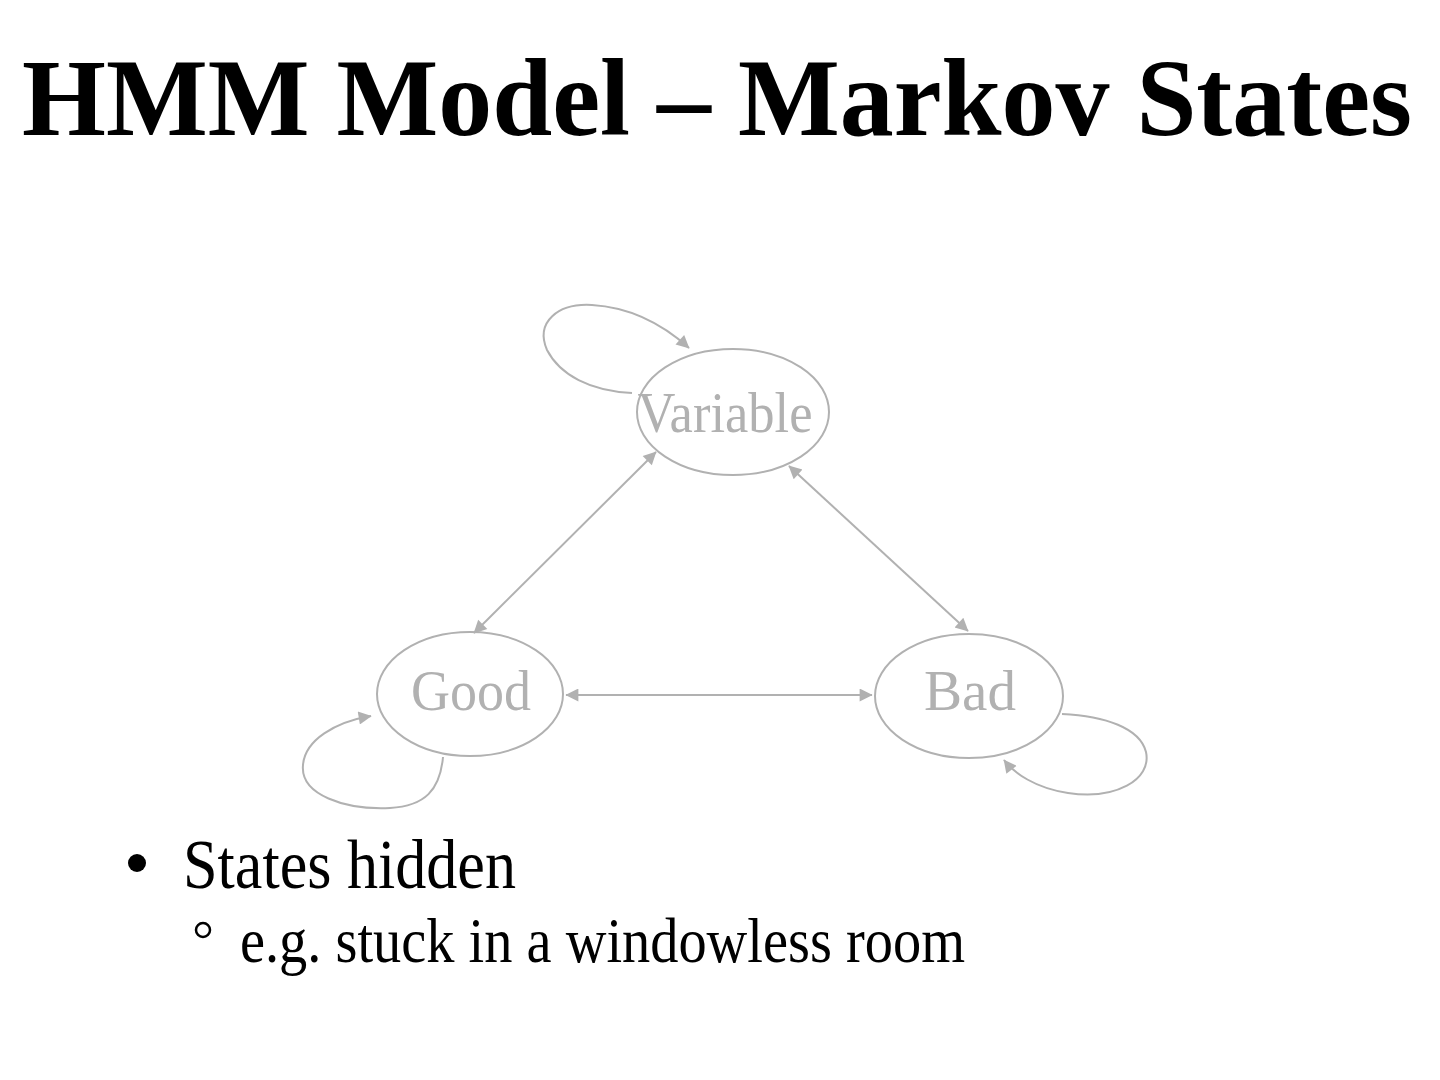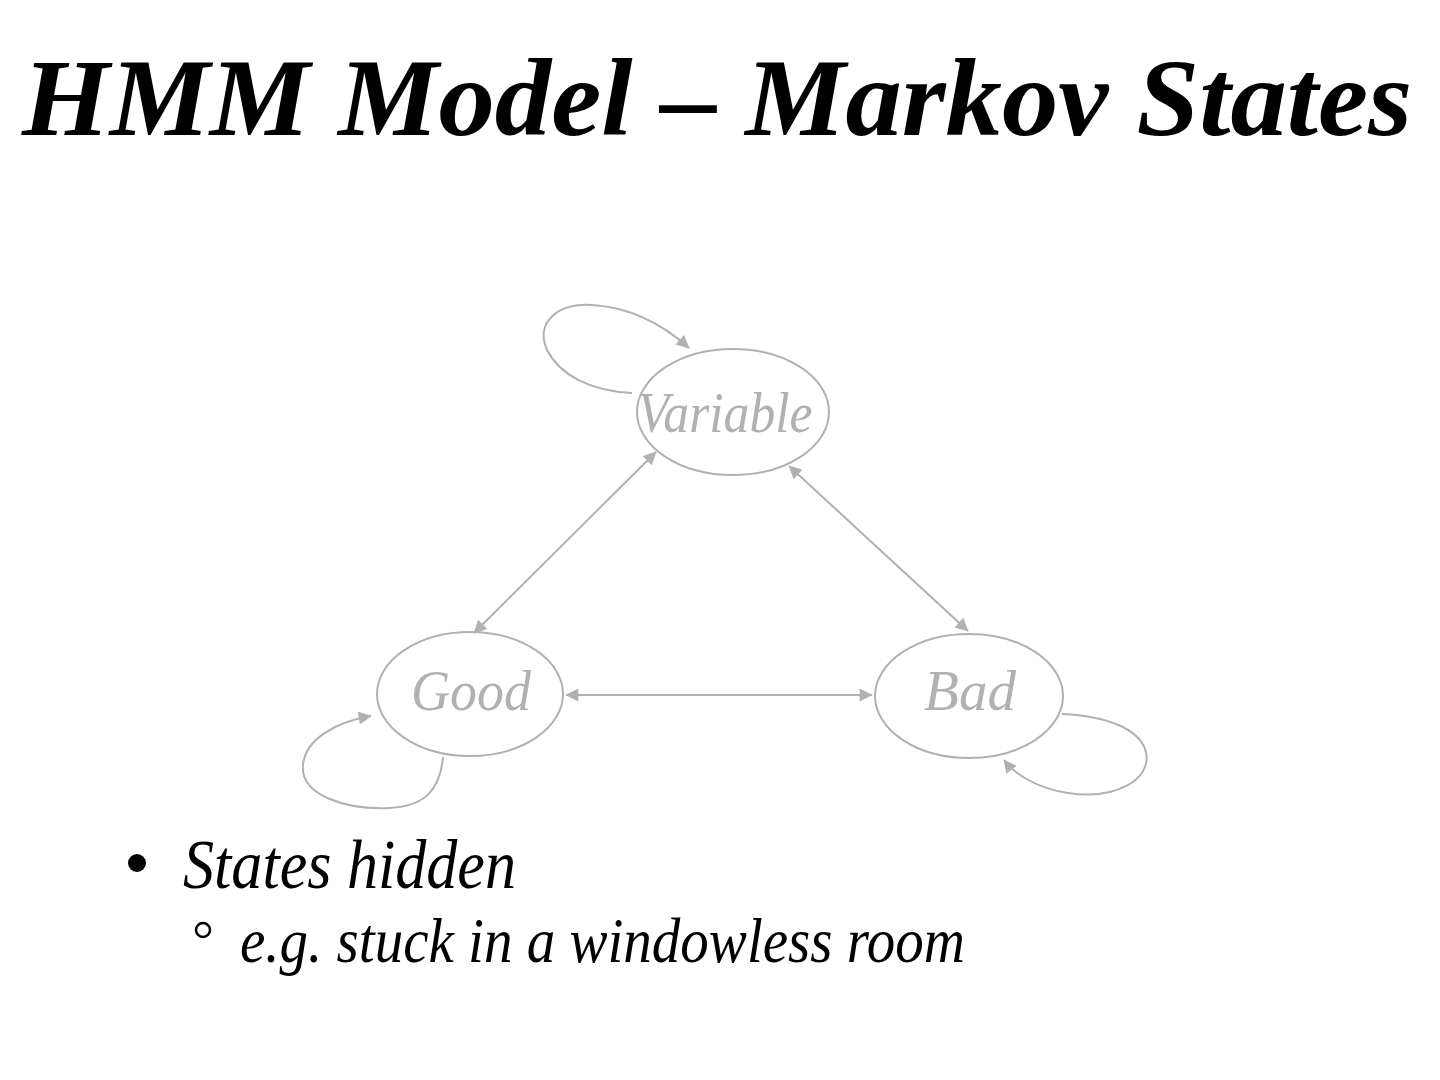--- a/index.html
+++ b/index.html
@@ -6,21 +6,20 @@
     margin: 0;
     padding: 0;
     background: #ffffff;
   }
   .slide {
     position: relative;
     width: 1440px;
     height: 1080px;
     background: #ffffff;
     overflow: hidden;
-    font-style: italic;
   }
   svg text {
     font-family: "Liberation Serif", "DejaVu Serif", serif;
   }
   .title-text {
     font-size: 111px;
     font-weight: bold;
     fill: #000000;
   }
   .node-label {

